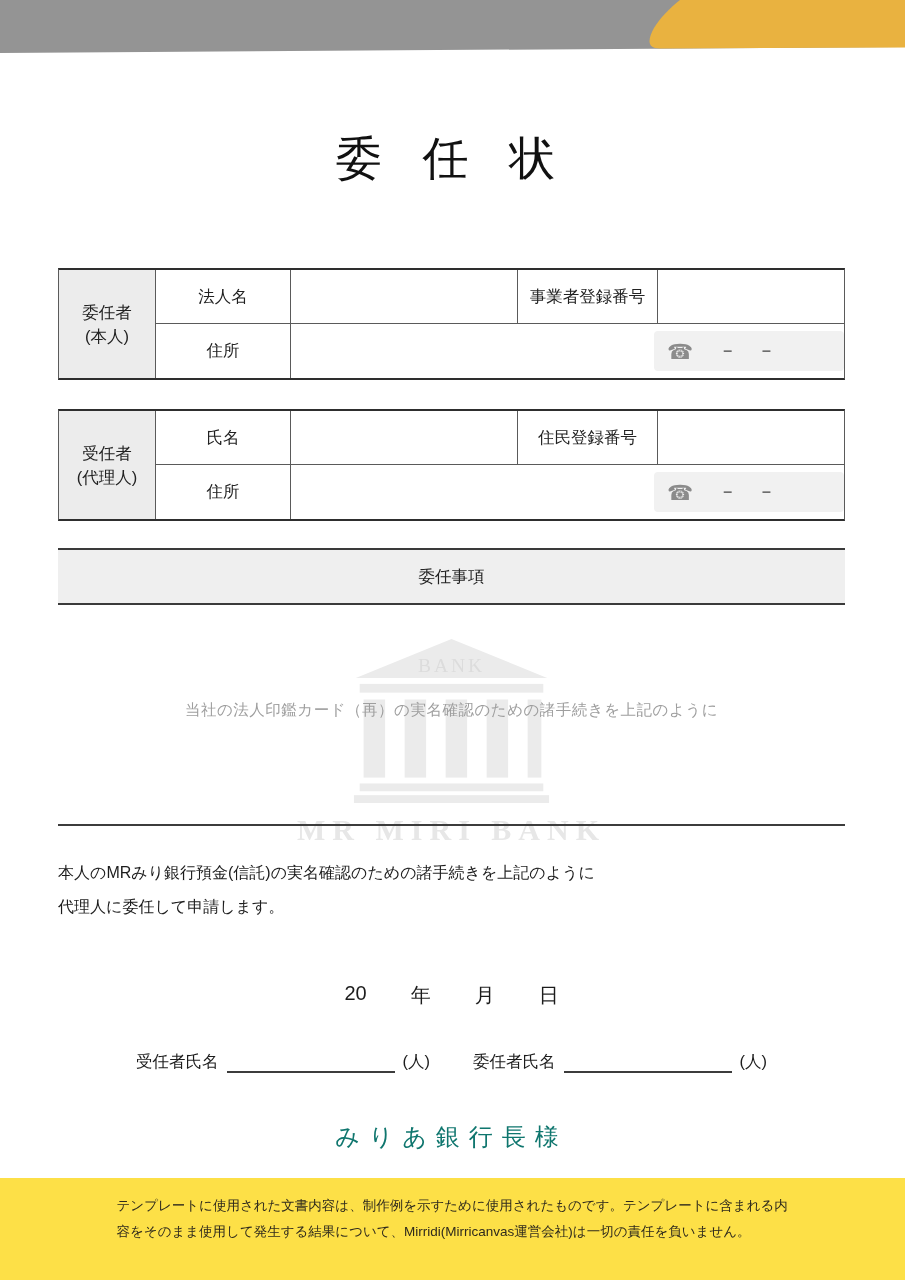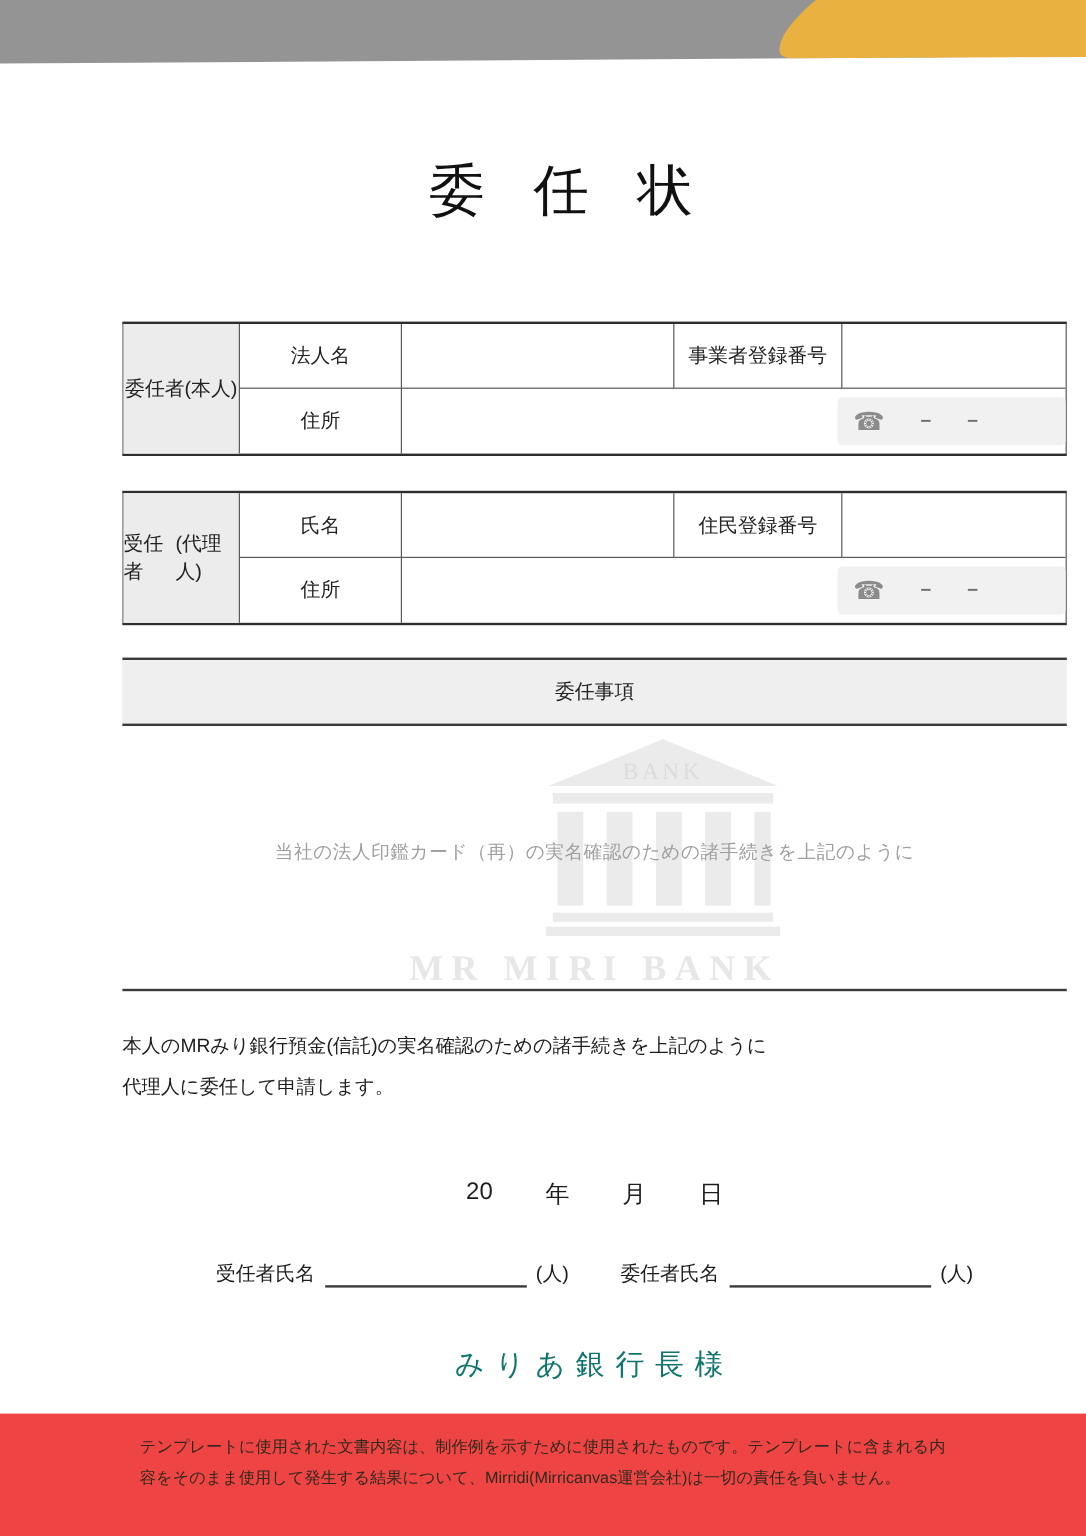--- a/index.html
+++ b/index.html
@@ -1,71 +1,71 @@
 <!DOCTYPE html>
 <html><head>
 <meta charset="utf-8">
 <style>
   * { margin:0; padding:0; box-sizing:border-box; }
   html,body { background:#fff; }
   body { font-family:"Liberation Sans","DejaVu Sans",sans-serif; color:#1f1f1f; }
-  .page { position:relative; width:905px; height:1280px; margin:0 auto; background:#fff; overflow:hidden;padding-left:44px; }
+  .page { position:relative; width:905px; height:1280px; margin:0 auto; background:#fff; overflow:hidden; }
 
   
   .header-band { position:absolute; top:0; left:0; width:905px; height:56px; }
 
   
   .title { margin-top:128px; text-align:center; font-size:46px; font-weight:500; letter-spacing:14px; color:#111; }
 
   
   .content { width:787px; margin:0 auto 0 58px; }
 
   
   .form-table { display:grid; grid-template-columns:97px 135px 227px 140px 1fr; grid-template-rows:54px 54px;
     border-top:2px solid #2e2e2e; border-bottom:2px solid #2e2e2e; border-left:1px solid #5a5a5a; border-right:1px solid #5a5a5a; }
   .t1 { margin-top:78px; }
   .t2 { margin-top:29px; }
   .cell { display:flex; align-items:center; justify-content:center; font-size:16.5px; color:#222; }
-  .cell-party { grid-row:1/3; background:#ececec; border-right:1px solid #5a5a5a; flex-direction:row; line-height:24px; }
+  .cell-party { grid-row:1/3; background:#ececec; border-right:1px solid #5a5a5a; flex-direction:column; line-height:24px; }
   .rb { border-right:1px solid #5a5a5a; }
   .bb { border-bottom:1px solid #5a5a5a; }
   .cell-value { justify-content:flex-start; }
   .cell-addr-value { grid-column:3/6; justify-content:flex-end; align-items:center; }
 
   .phone-box { width:190px; height:40px; background:#f1f1f1; border-radius:4px; display:flex; align-items:center; gap:30px; padding-left:13px; }
   .phone-glyph { font-size:21px; color:#8b8b8b; line-height:1; }
   .phone-dash { color:#6e6e6e; font-size:16px; font-weight:bold; }
 
   
   .mandate-bar { margin-top:27px; height:57px; background:#efefef; border-top:2px solid #3a3a3a; border-bottom:2px solid #3a3a3a;
     display:flex; align-items:center; justify-content:center; font-size:16.5px; color:#222; }
 
   
   .wm-zone { position:relative; height:219px; }
-  .wm { position:absolute; left:50%; top:9px; transform:translateX(-50%); text-align:right; }
+  .wm { position:absolute; left:50%; top:32px; transform:translateX(-50%); text-align:center; }
   .wm-name { margin-top:6px; font-family:"Liberation Serif","DejaVu Serif",serif; font-size:30px; letter-spacing:7px; color:#e7e7e7; font-weight:bold; white-space:nowrap; }
   .mandate-text { position:absolute; top:95px; left:0; right:0; text-align:center; font-size:15.5px; color:#9e9e9e; letter-spacing:0.5px; }
   .rule { border:none; border-top:2px solid #3c3c3c; position:relative; z-index:2; }
 
   
   .declaration { margin-top:30px; font-size:16px; line-height:34px; color:#1c1c1c; }
 
   
   .date-line { margin-top:58px; display:flex; justify-content:center; gap:44px; font-size:20px; color:#1c1c1c; }
 
   
   .sig-row { margin-top:42px; display:flex; justify-content:center; gap:43px; font-size:16.5px; color:#1c1c1c; align-items:flex-end; }
   .sig-group { display:flex; align-items:flex-end; gap:8px; }
   .sig-line { display:inline-block; width:168px; border-bottom:2px solid #3c3c3c; height:20px; }
 
   
   .addressee { margin-top:48px; text-align:center; font-size:24px; letter-spacing:9px; font-weight:500; color:#0f766e; }
 
   
-  .footer { position:absolute; bottom:0; left:0; width:905px; height:102px; background:#ef4444; }
+  .footer { position:absolute; bottom:0; left:0; width:905px; height:102px; background:#fde047; }
   .footer-text { width:672px; margin:0 auto; padding-top:15px; font-size:13.5px; line-height:26px; color:#2f2a1d; }
 </style>
 </head>
 <body>
 
 <div class="page">
 
   <div class="header-band">
     <svg width="905" height="56" viewBox="0 0 905 56">
       <polygon points="0,0 905,0 905,47 0,53" fill="#949494"></polygon>

